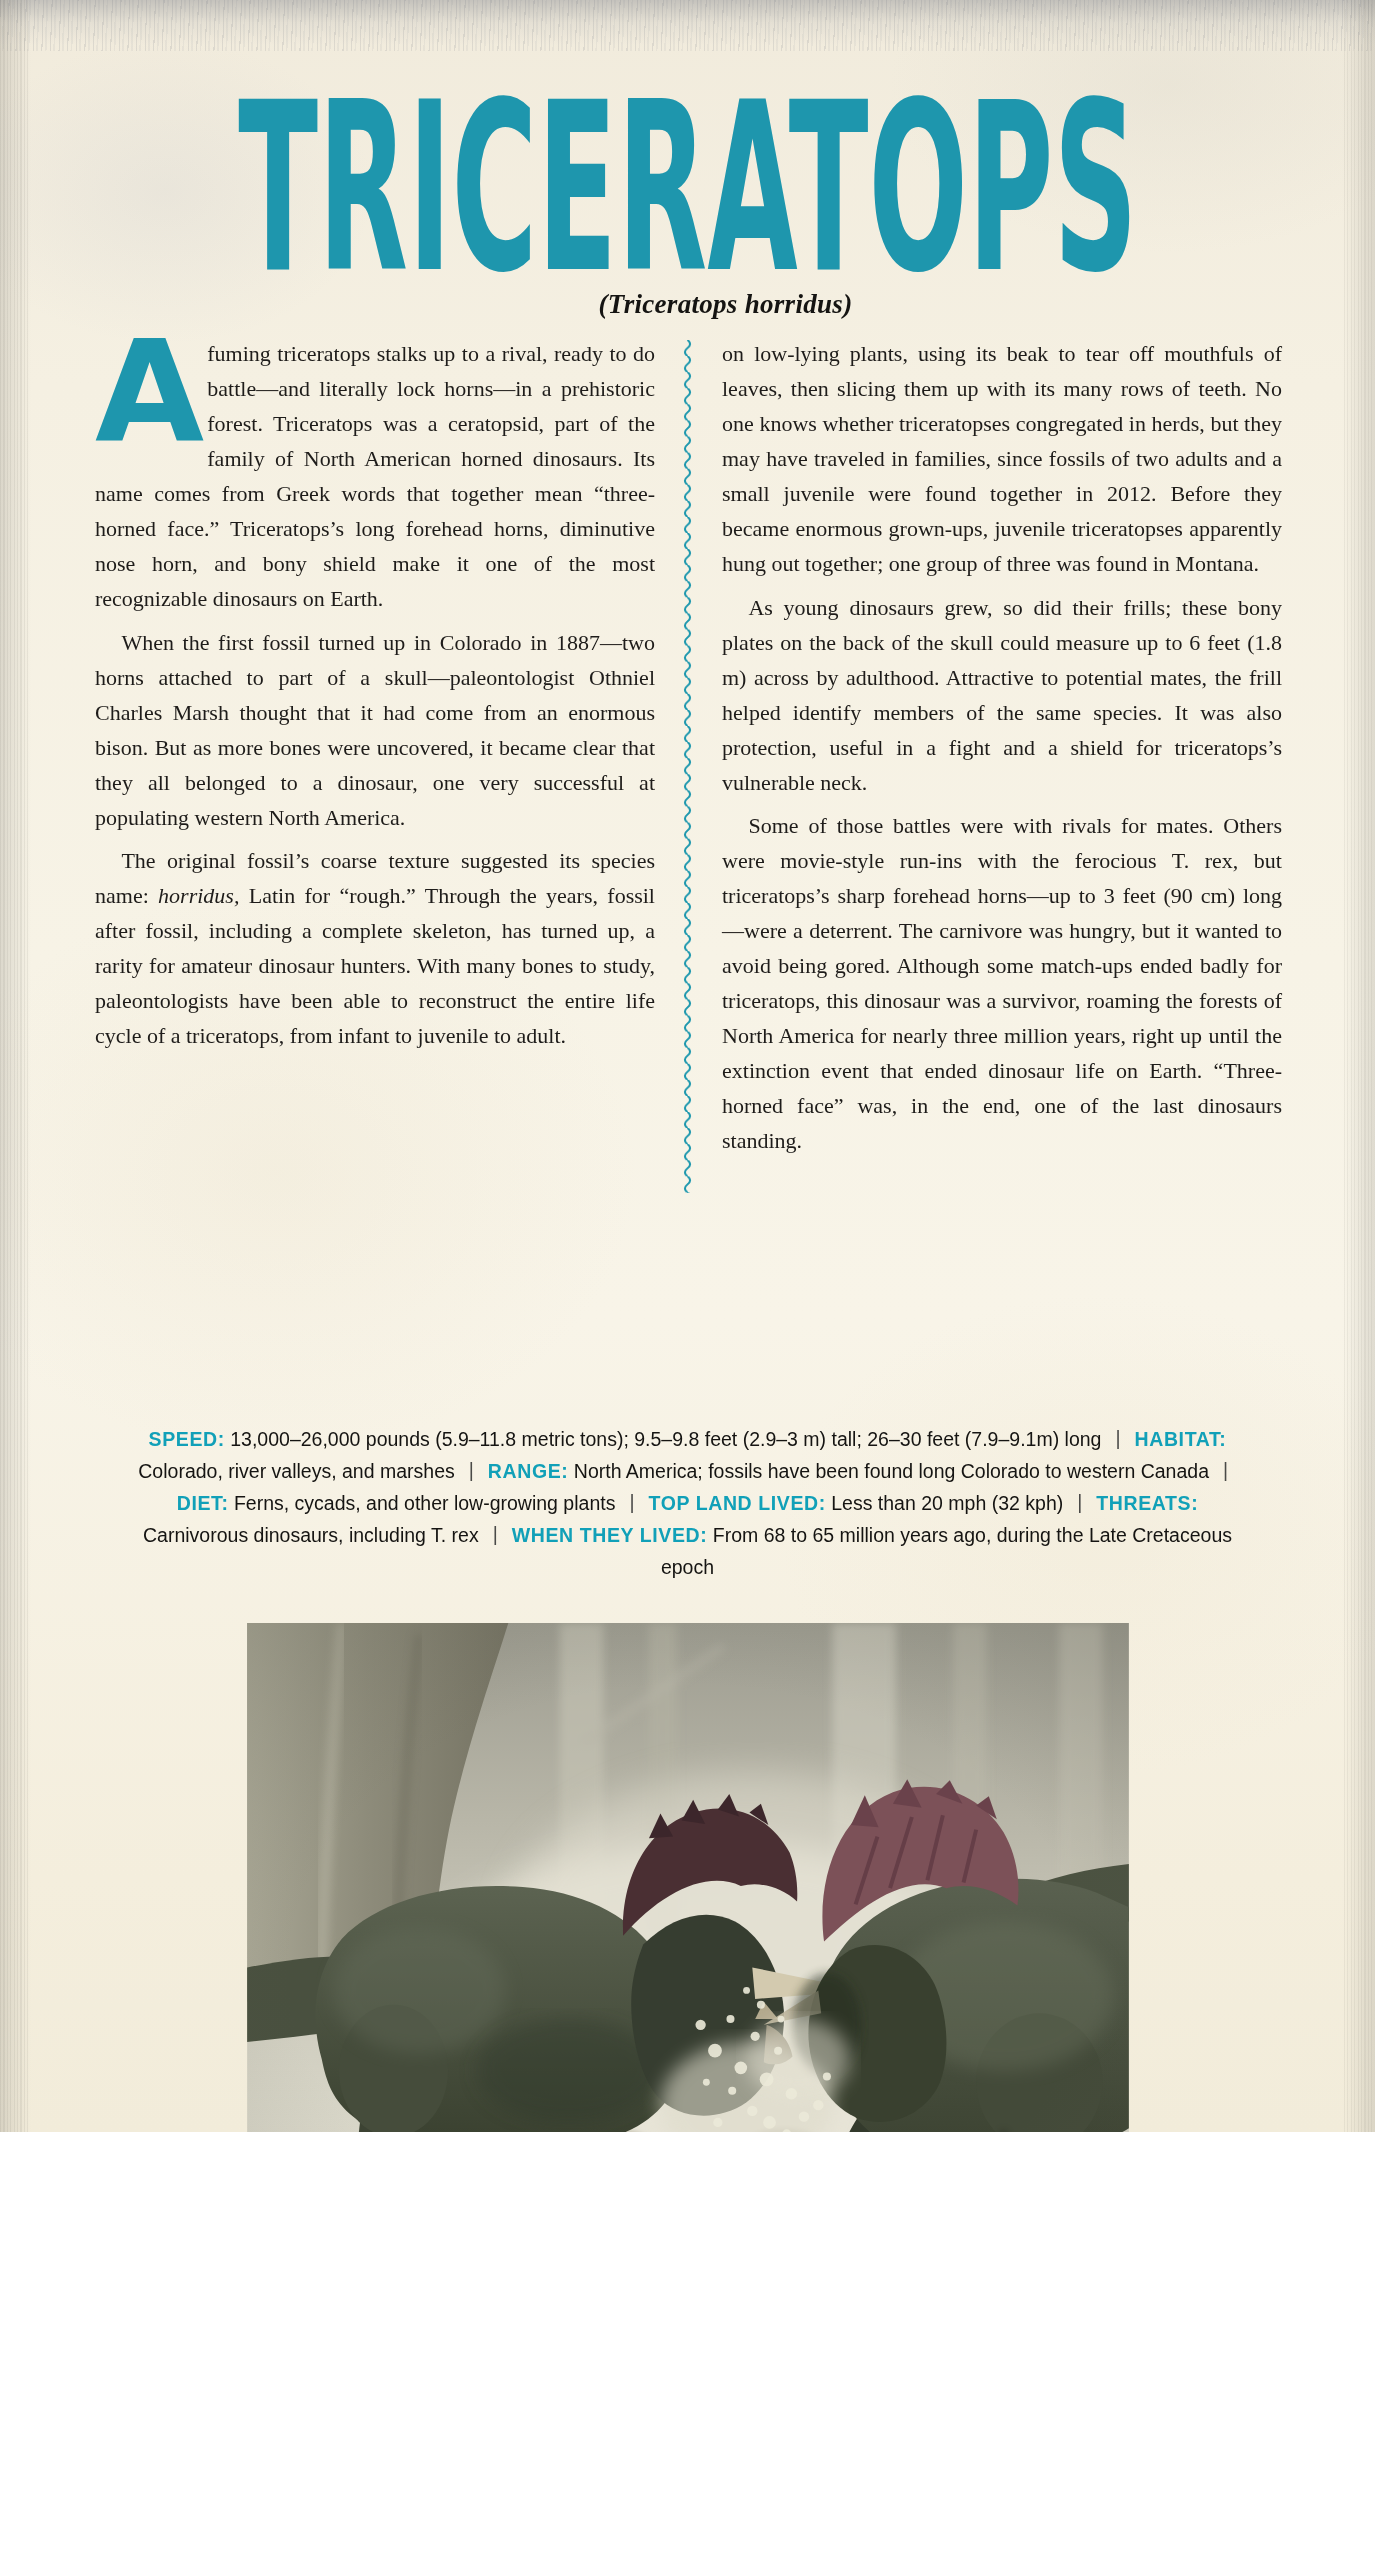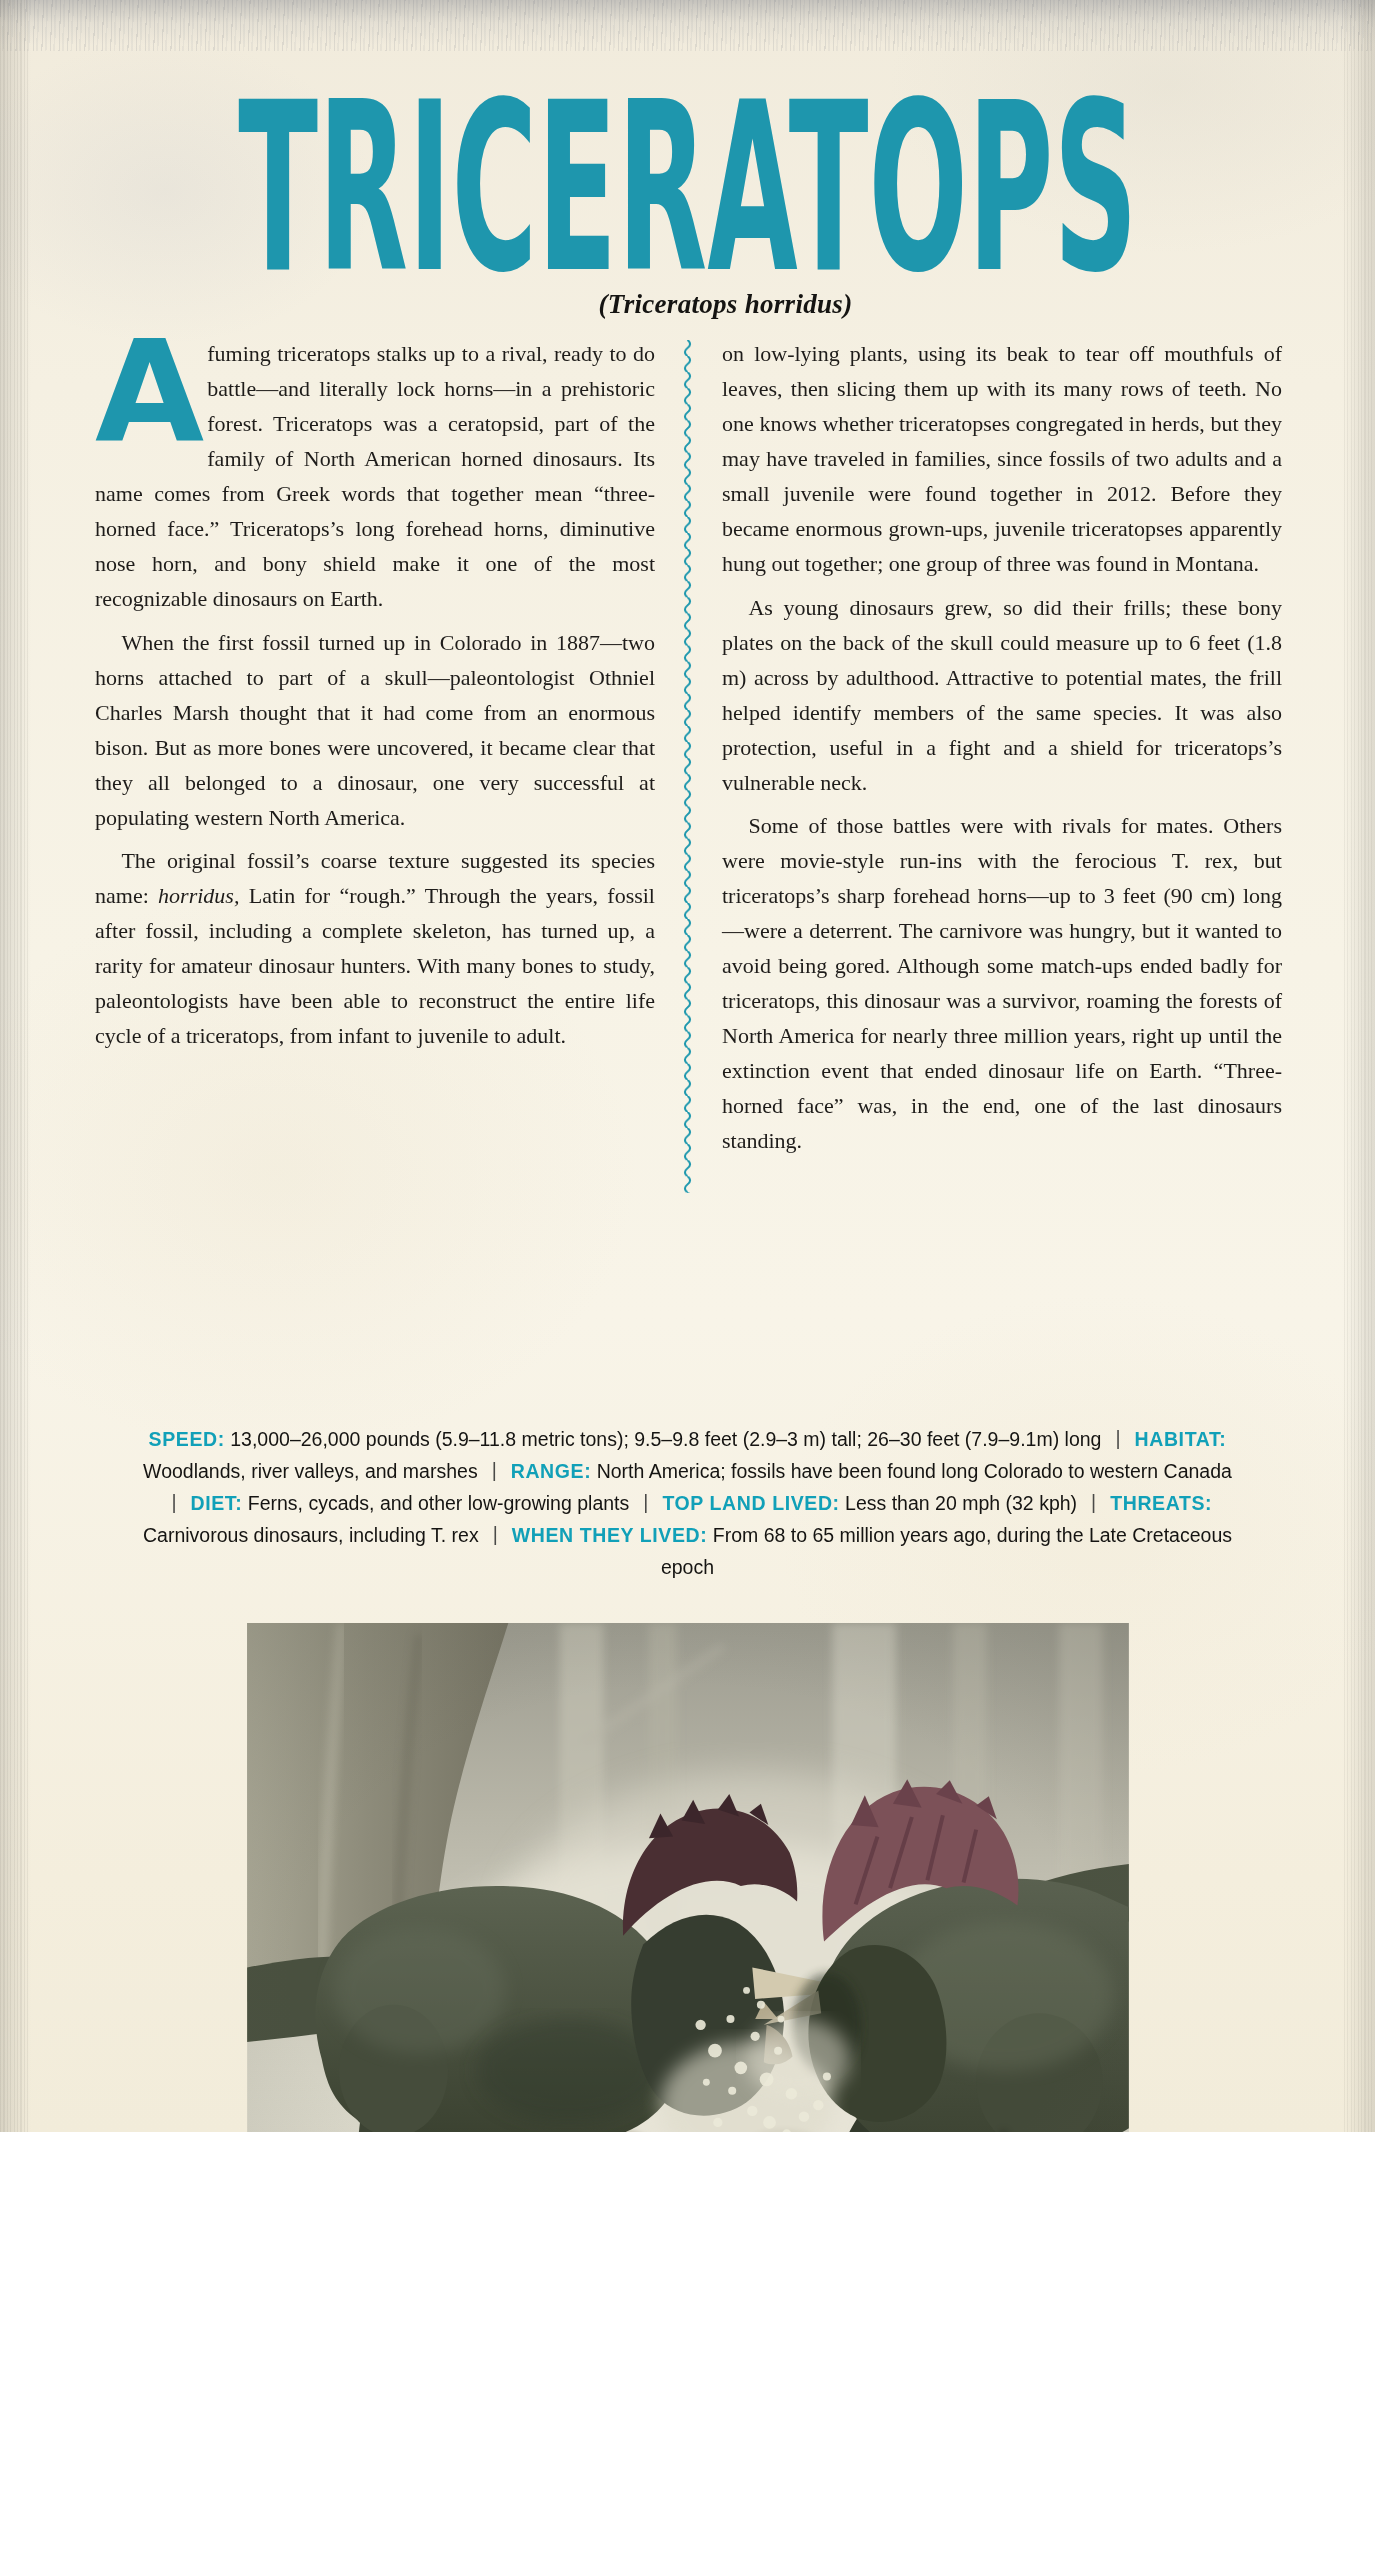--- a/index.html
+++ b/index.html
@@ -137,21 +137,21 @@
       <rect width="26" height="1485" fill="url(#wave)"></rect>
     </svg>
   </div>
 
   <div class="facts">
     <p>
       <span class="flabel">SPEED:</span>
       <span class="fval">13,000–26,000 pounds (5.9–11.8 metric tons); 9.5–9.8 feet (2.9–3 m) tall; 26–30 feet (7.9–9.1m) long</span>
       <span class="fsep">|</span>
       <span class="flabel">HABITAT:</span>
-      <span class="fval">Woodlands, river valleys, and marshes</span>
+      <span class="fval">Colorado, river valleys, and marshes</span>
       <span class="fsep">|</span>
       <span class="flabel">RANGE:</span>
       <span class="fval">North America; fossils have been found long Colorado to western Canada</span>
       <span class="fsep">|</span>
       <span class="flabel">DIET:</span>
       <span class="fval">Ferns, cycads, and other low-growing plants</span>
       <span class="fsep">|</span>
       <span class="flabel">TOP LAND LIVED:</span>
       <span class="fval">Less than 20 mph (32 kph)</span>
       <span class="fsep">|</span>

